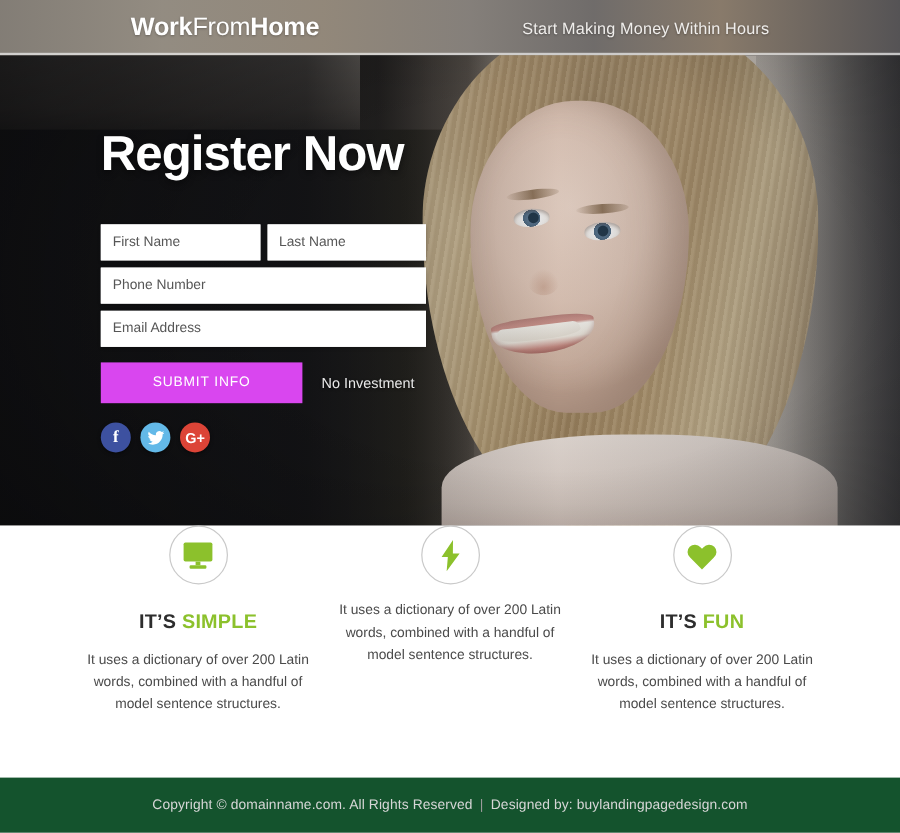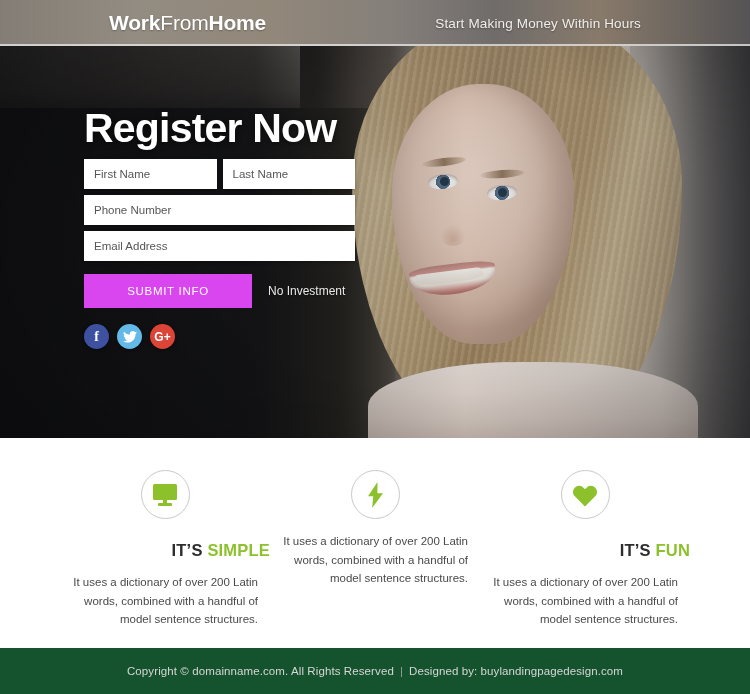--- a/index.html
+++ b/index.html
@@ -243,21 +243,21 @@
     margin-top: 62px;
     font-size: 41px;
     font-weight: 700;
     color: #ffffff;
     letter-spacing: -0.8px;
     line-height: 1;
     text-shadow: 0 2px 6px rgba(0,0,0,0.45);
     white-space: nowrap;
   }
 
-  .reg-form { margin-top: 10px; width: 271px; }
+  .reg-form { margin-top: 38px; width: 271px; }
   .form-row { display: flex; gap: 6px; margin-bottom: 6px; }
   .fld {
     display: block;
     height: 30px;
     background: #ffffff;
     border: 1px solid #ffffff;
     outline: none;
     font-family: "Liberation Sans", sans-serif;
     font-size: 11.5px;
     color: #3b3b3b;
@@ -324,22 +324,21 @@
     position: absolute;
     top: 438px; left: 0;
     width: 750px;
     height: 210px;
     background: #ffffff;
     display: flex;
     padding: 0 60px;
   }
   .feature {
     flex: 1;
-    text-align: right;
-    padding-top: 32px;
+    text-align: center;
   }
   .feature-icon-wrap {
     width: 49px; height: 49px;
     margin: 0 auto;
     border: 1px solid #c9c9c9;
     border-radius: 50%;
     display: flex;
     align-items: center;
     justify-content: center;
   }

